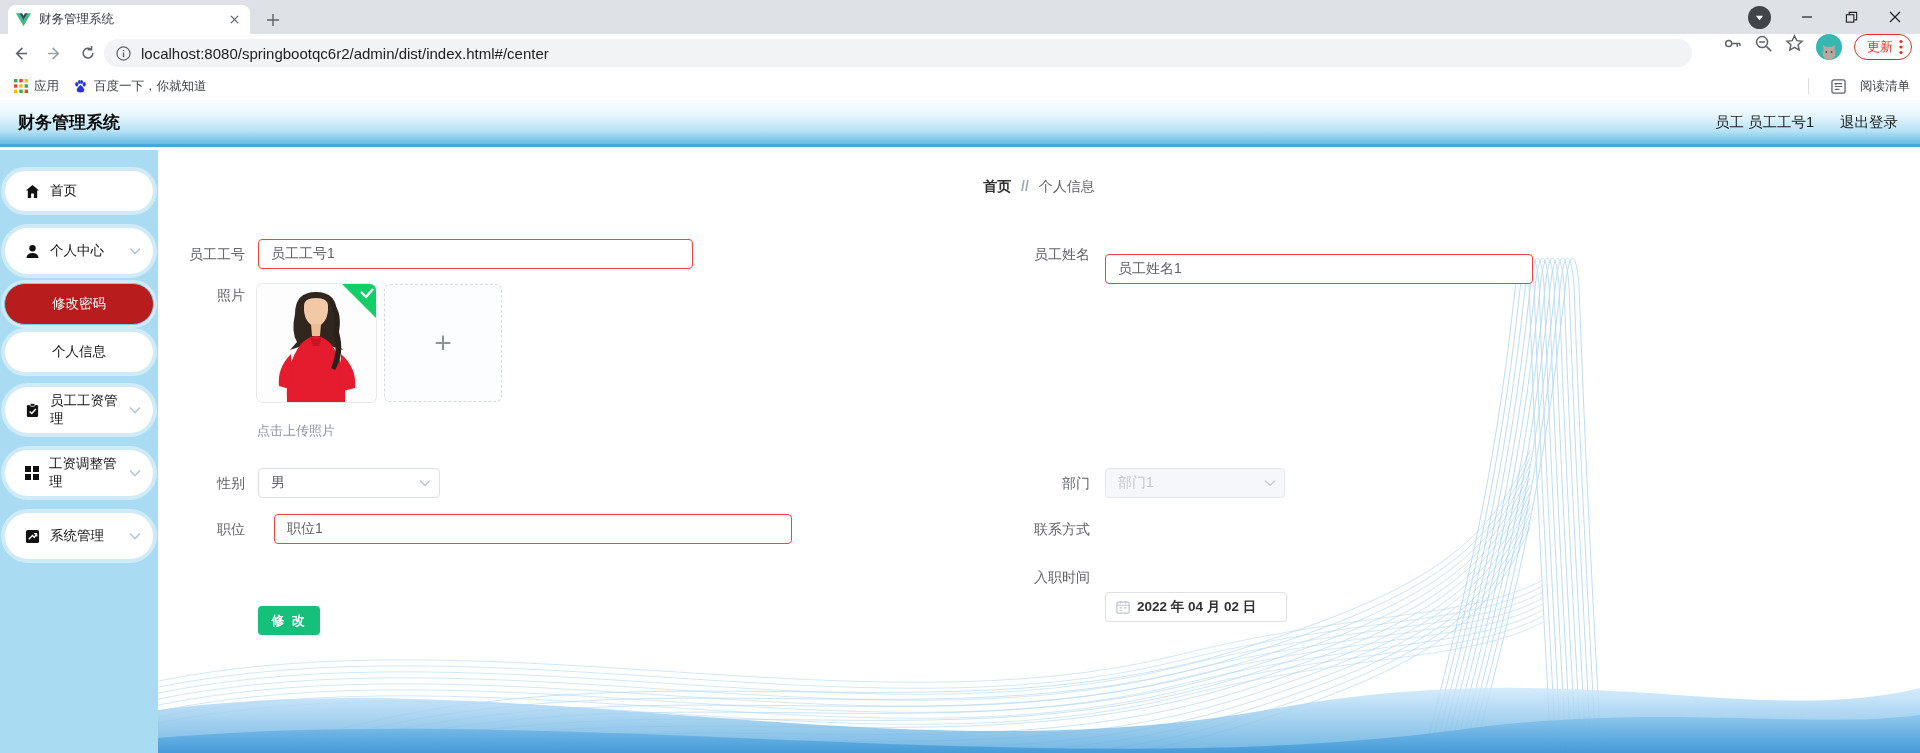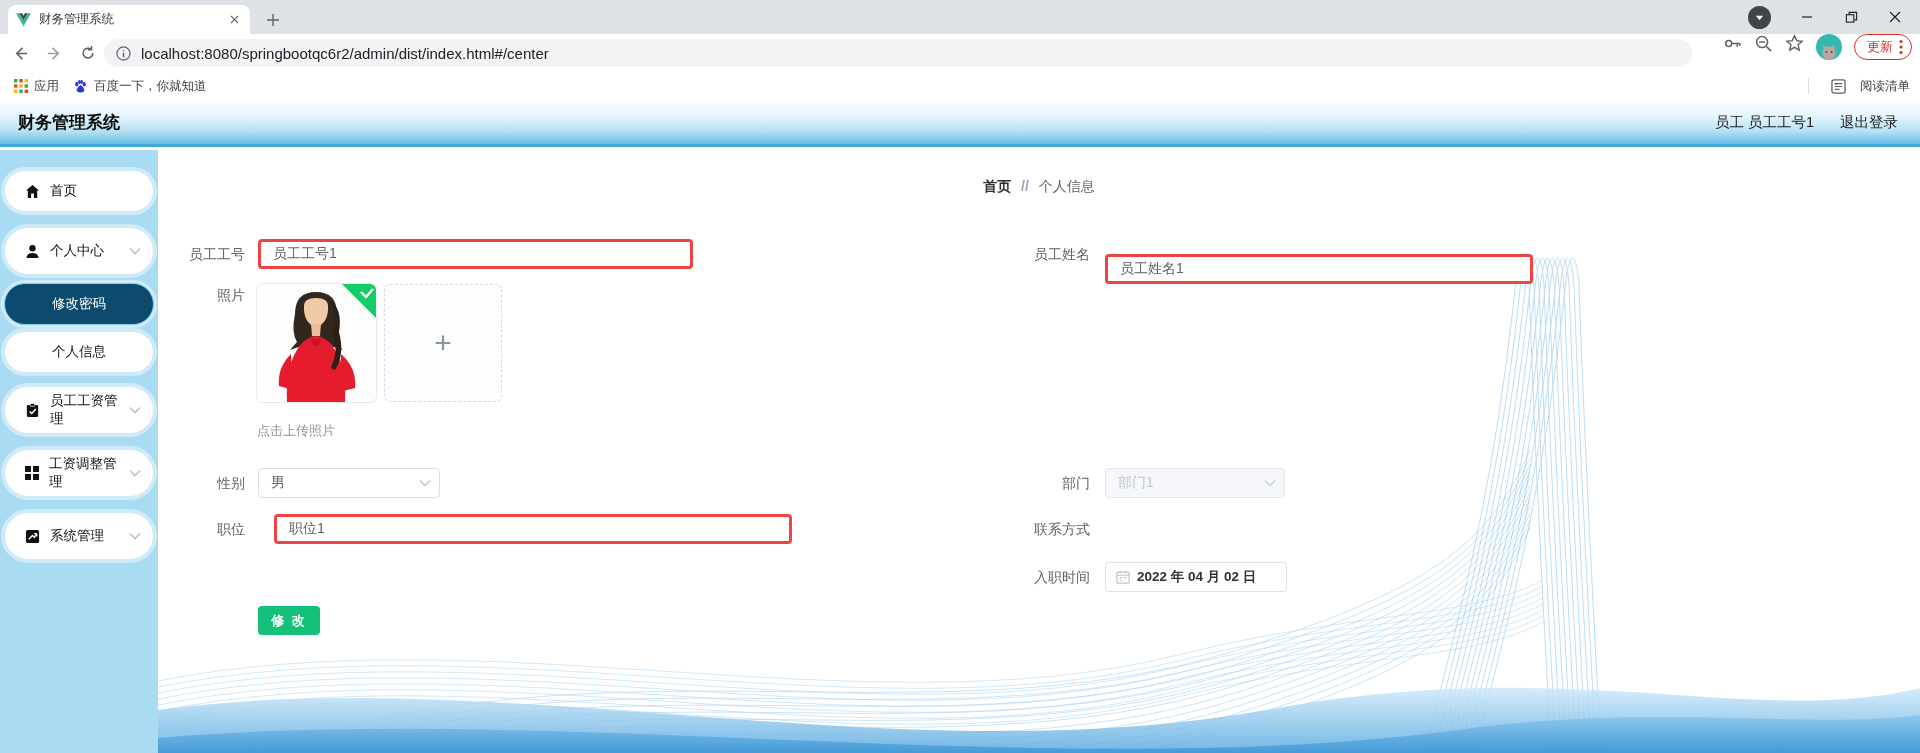--- a/index.html
+++ b/index.html
@@ -42,49 +42,49 @@
   .app-title { font-size:17px; font-weight:bold; color:#0a0a0a; margin-left:18px; }
   .hdr-right { position:absolute; right:22px; display:flex; align-items:center; gap:26px; font-size:14.5px; color:#1a1a1a; }
 
   
   .sidebar { position:absolute; left:0; top:150px; width:158px; height:603px; background:#a9dbf2; }
   .s-pill { position:absolute; left:4px; width:150px; background:#fff; border-radius:26px;
             border:1px solid #cdeaf8; box-shadow:0 0 0 3px rgba(255,255,255,.45);
             display:flex; align-items:center; padding:0 12px 0 20px; font-size:13.5px; color:#111; }
   .s-pill .lbl { flex:1; margin-left:10px; }
   .s-sub { justify-content:center; padding:0; font-size:13.5px; }
-  .s-active { background:#0c4a6e; border-color:#82ccec; color:#fff; }
+  .s-active { background:#b91c1c; border-color:#82ccec; color:#fff; }
   .chev { flex:none; }
 
   
   .content { position:absolute; left:158px; top:150px; width:1762px; height:603px; background:#fff; overflow:hidden; }
   .waves { position:absolute; left:0; top:0; width:1762px; height:603px; pointer-events:none; }
   .crumb { position:absolute; left:0; top:28px; width:1762px; text-align:center; font-size:14px; }
   .crumb .home { font-weight:bold; color:#303133; }
   .crumb .sep { color:#97a8be; font-weight:bold; margin:0 6px; }
   .crumb .cur { color:#606266; }
 
   .f-label { position:absolute; font-size:14px; color:#606266; text-align:right; line-height:30px; }
-  .f-input { position:absolute; height:30px; background:#fff; border:3px solid #ef4444; border-radius:4px;
+  .f-input { position:absolute; height:30px; background:#fff; border:1px solid #ef4444; border-radius:4px;
              font-size:14px; color:#606266; padding:0 12px; font-family:"Liberation Sans",sans-serif; outline:none; width:100%; }
   .f-wrap { position:absolute; height:30px; }
   .f-select { position:absolute; height:30px; background:#fff; border:1px solid #dcdfe6; border-radius:4px;
               display:flex; align-items:center; padding:0 8px 0 12px; font-size:14px; color:#606266; }
   .f-select .val { flex:1; }
   .f-select.disabled { background:#f5f7fa; color:#bfc6ce; border-color:#e4e7ed; }
 
   .photo-box { position:absolute; width:119px; height:118px; border-radius:6px; overflow:hidden; box-shadow:0 0 0 1px #e6e9ee; }
   .badge { position:absolute; right:0; top:0; width:34px; height:34px; }
   .upload-box { position:absolute; width:118px; height:118px; border:1px dashed #d5d9e0; border-radius:6px;
                 background:#fcfdff; display:flex; align-items:center; justify-content:center; }
   .plus { font-size:30px; color:#8c939d; font-weight:300; }
   .hint { position:absolute; font-size:13px; color:#8c939d; }
 
   .date-box { position:absolute; height:30px; background:#fff; border:1px solid #dcdfe6; border-radius:4px;
-              display:flex; align-items:center; padding:0 10px; gap:7px; }
+              display:flex; align-items:center; padding:0 10px; gap:7px;margin-top:30px; }
   .date-box .val { font-size:13.5px; font-weight:bold; color:#303133; white-space:nowrap; }
 
   .btn-green { position:absolute; width:62px; height:29px; background:#14c07a; border:none; border-radius:4px;
                color:#fff; font-size:13px; font-weight:bold; letter-spacing:2px; display:flex; align-items:center; justify-content:center; }
 </style>
 </head>
 <body>
 
 <div class="page">
 

